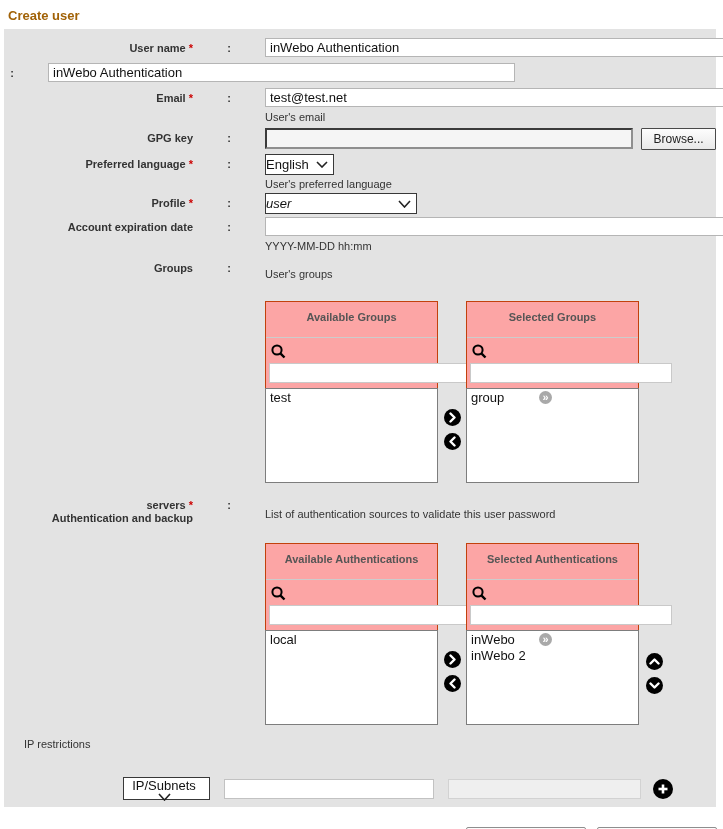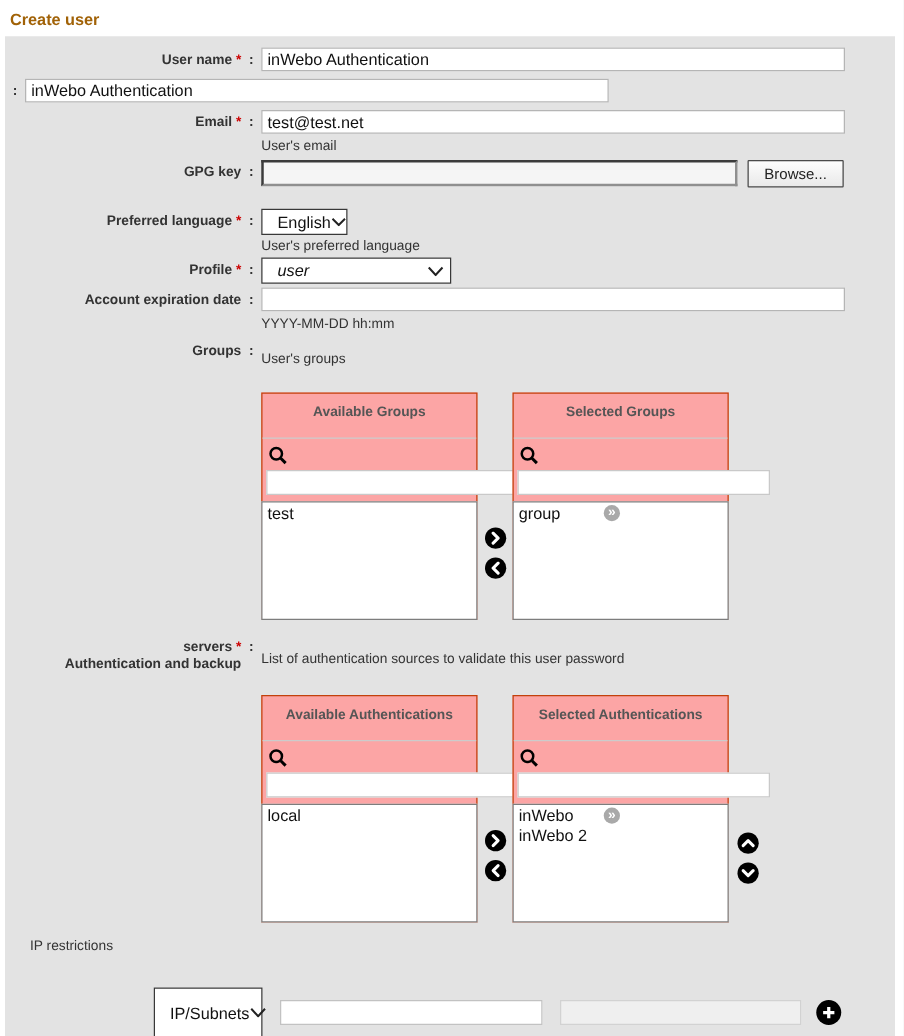--- a/index.html
+++ b/index.html
@@ -10,58 +10,58 @@
     font-size:11px; overflow:hidden;
   }
   .page-title {
     font-size:13px; font-weight:bold; color:#a16207;
     padding:8px 0 0 8px; height:29px;
   }
   .panel {
     margin:0 3px 0 4px; width:712px; background:#e3e3e3;
     padding:9px 0 7px 0;
   }
-  .row { display:flex; align-items:flex-start; }
+  .row { display:flex; align-items:flex-start;gap:28px; }
   .lcol {
     width:189px; text-align:right; font-weight:bold; color:#333;
     padding-top:4px; line-height:13px; flex:none;
   }
   .req { color:#cc0000; font-weight:bold; }
   .ccol { width:16px; flex:none; text-align:center; font-weight:bold; padding-top:4px; }
   .fcol { flex:1; min-width:0; }
   .txt-input {
     width:467px; height:19px; border:1px solid #b5b5b5; background:#fff;
     font-family:"Liberation Sans",sans-serif; font-size:13px; color:#111;
     padding:1px 4px; display:block;
   }
   .helper { color:#333; font-size:11px; margin-top:4px; }
   .mb6 { margin-bottom:6px; } .mb5 { margin-bottom:5px; }
-  .mb4 { margin-bottom:17px; } .mb3 { margin-bottom:3px; }
+  .mb4 { margin-bottom:4px; } .mb3 { margin-bottom:3px; }
 
   
   .file-row { display:flex; align-items:flex-start; }
   .filebox {
     width:381px; height:21px; border:2px inset #8f8f8f; background:#f5f5f5;
   }
   .browse-btn {
     margin-left:8px; width:77px; height:22px;
     border:1px solid #4a4a4a; background:linear-gradient(#fdfdfd,#e9e9e9);
     font-family:"Liberation Sans",sans-serif; font-size:12px; color:#222;
     border-radius:1px;
   }
 
   
   .fakeselect {
     display:inline-flex; align-items:center; justify-content:space-between;
     border:1.5px solid #383838; background:#fff; height:21px;
-    padding:0 5px 0 12px; font-size:13px; color:#111; cursor:default;
+    padding:0 5px 0 0; font-size:13px; color:#111; cursor:default;
   }
   .sel-lang { width:69px; }
   .sel-profile { width:152px;font-style:italic; }
-  .sel-ip { width:87px; height:40px; }
+  .sel-ip { width:87px; height:23px;flex-direction:column; }
   .chev svg { display:block; }
 
   
   .picker { display:flex; }
   .pbox {
     width:173px; background:#fca5a5; border:1px solid #c2410c; flex:none;
   }
   .pbox-header {
     font-weight:bold; color:#555; text-align:center;
     padding:9px 4px 0 4px; height:36px; border-bottom:1px solid #ccc;

